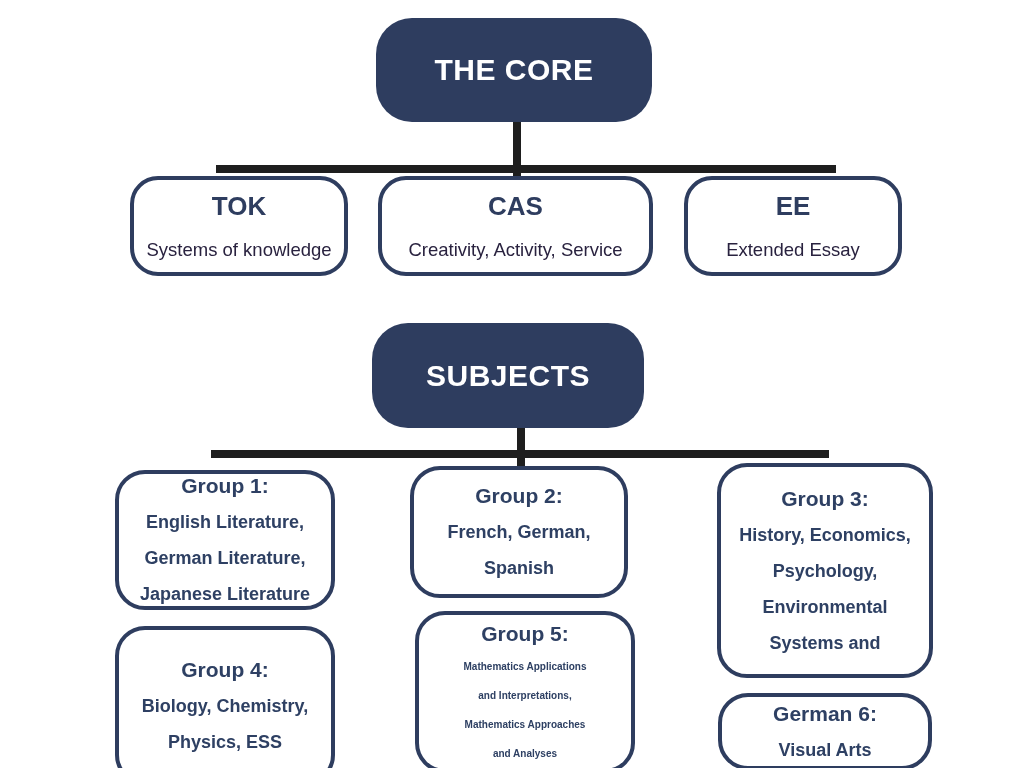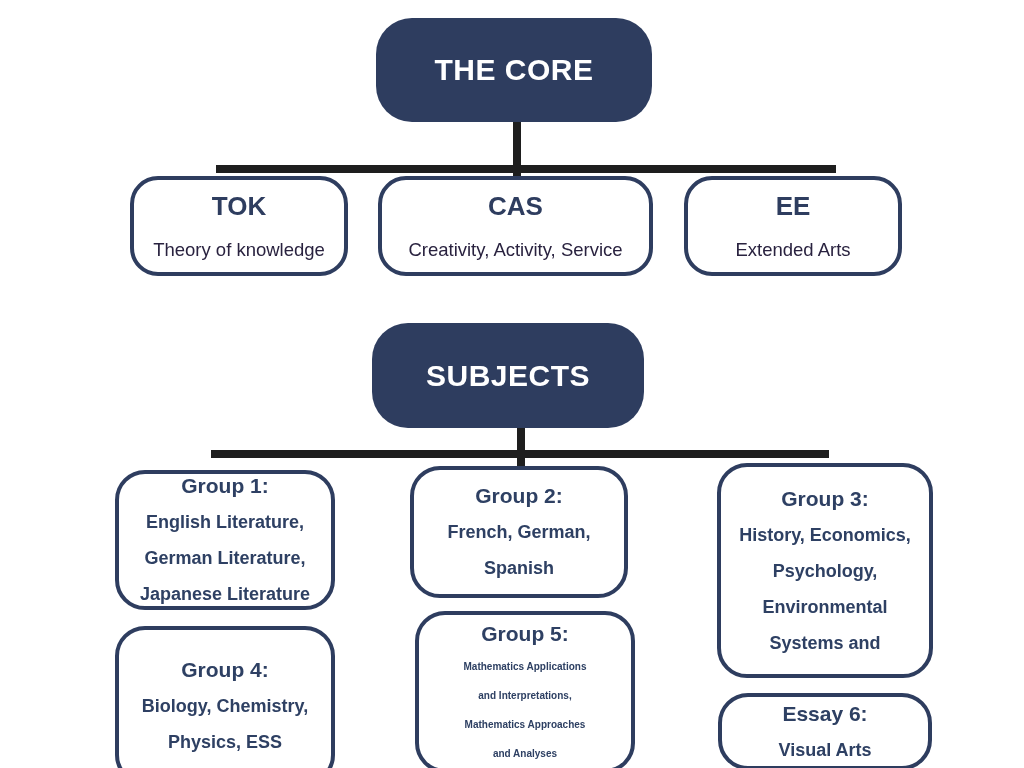--- a/index.html
+++ b/index.html
@@ -102,31 +102,31 @@
 
   <div class="header-box" id="core-box">
     <span>THE CORE</span>
   </div>
 
   <div class="connector v" id="core-vline"></div>
   <div class="connector h" id="core-hline"></div>
 
   <div class="outline-box" id="tok-box">
     <div class="abbr">TOK</div>
-    <div class="full">Theory of knowledge</div>
+    <div class="full">Systems of knowledge</div>
   </div>
 
   <div class="outline-box" id="cas-box">
     <div class="abbr">CAS</div>
     <div class="full">Creativity, Activity, Service</div>
   </div>
 
   <div class="outline-box" id="ee-box">
     <div class="abbr">EE</div>
-    <div class="full">Extended Arts</div>
+    <div class="full">Extended Essay</div>
   </div>
 
   <div class="header-box" id="subjects-box">
     <span>SUBJECTS</span>
   </div>
 
   <div class="connector v" id="subjects-vline"></div>
   <div class="connector h" id="subjects-hline"></div>
 
   <div class="outline-box group-box" id="group1-box">
@@ -158,17 +158,17 @@
 
   <div class="outline-box group-box" id="group5-box">
     <div class="group-title">Group 5:</div>
     <div class="group-line">Mathematics Applications</div>
     <div class="group-line">and Interpretations,</div>
     <div class="group-line">Mathematics Approaches</div>
     <div class="group-line">and Analyses</div>
   </div>
 
   <div class="outline-box group-box" id="group6-box">
-    <div class="group-title">Essay 6:</div>
+    <div class="group-title">German 6:</div>
     <div class="group-line">Visual Arts</div>
   </div>
 
 </div>
 
 </body></html>

